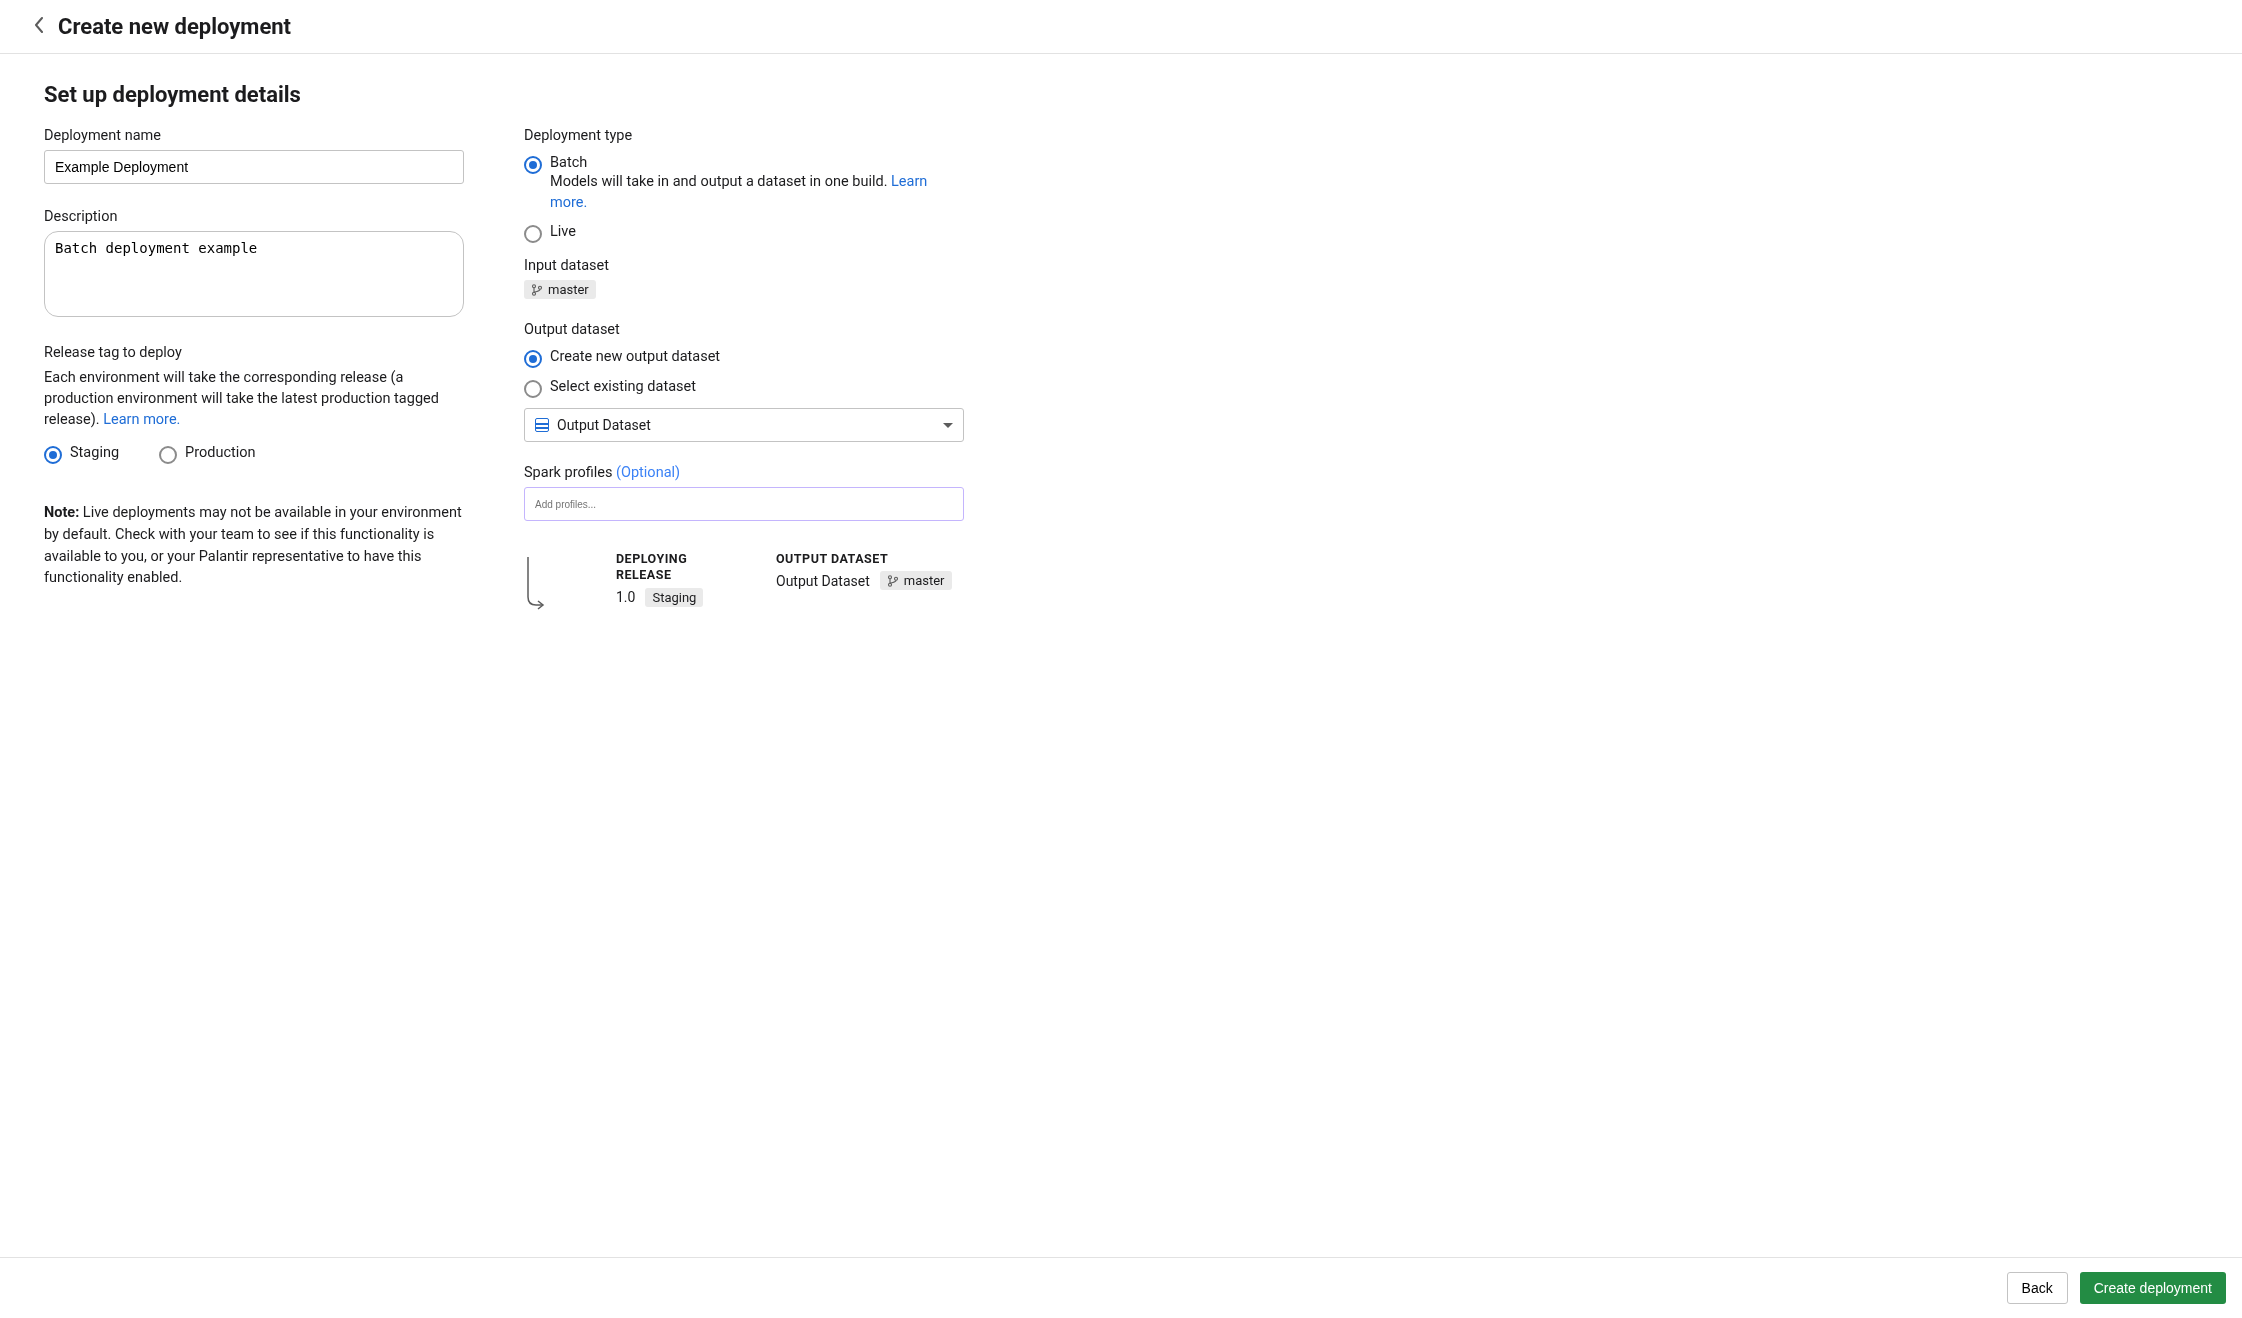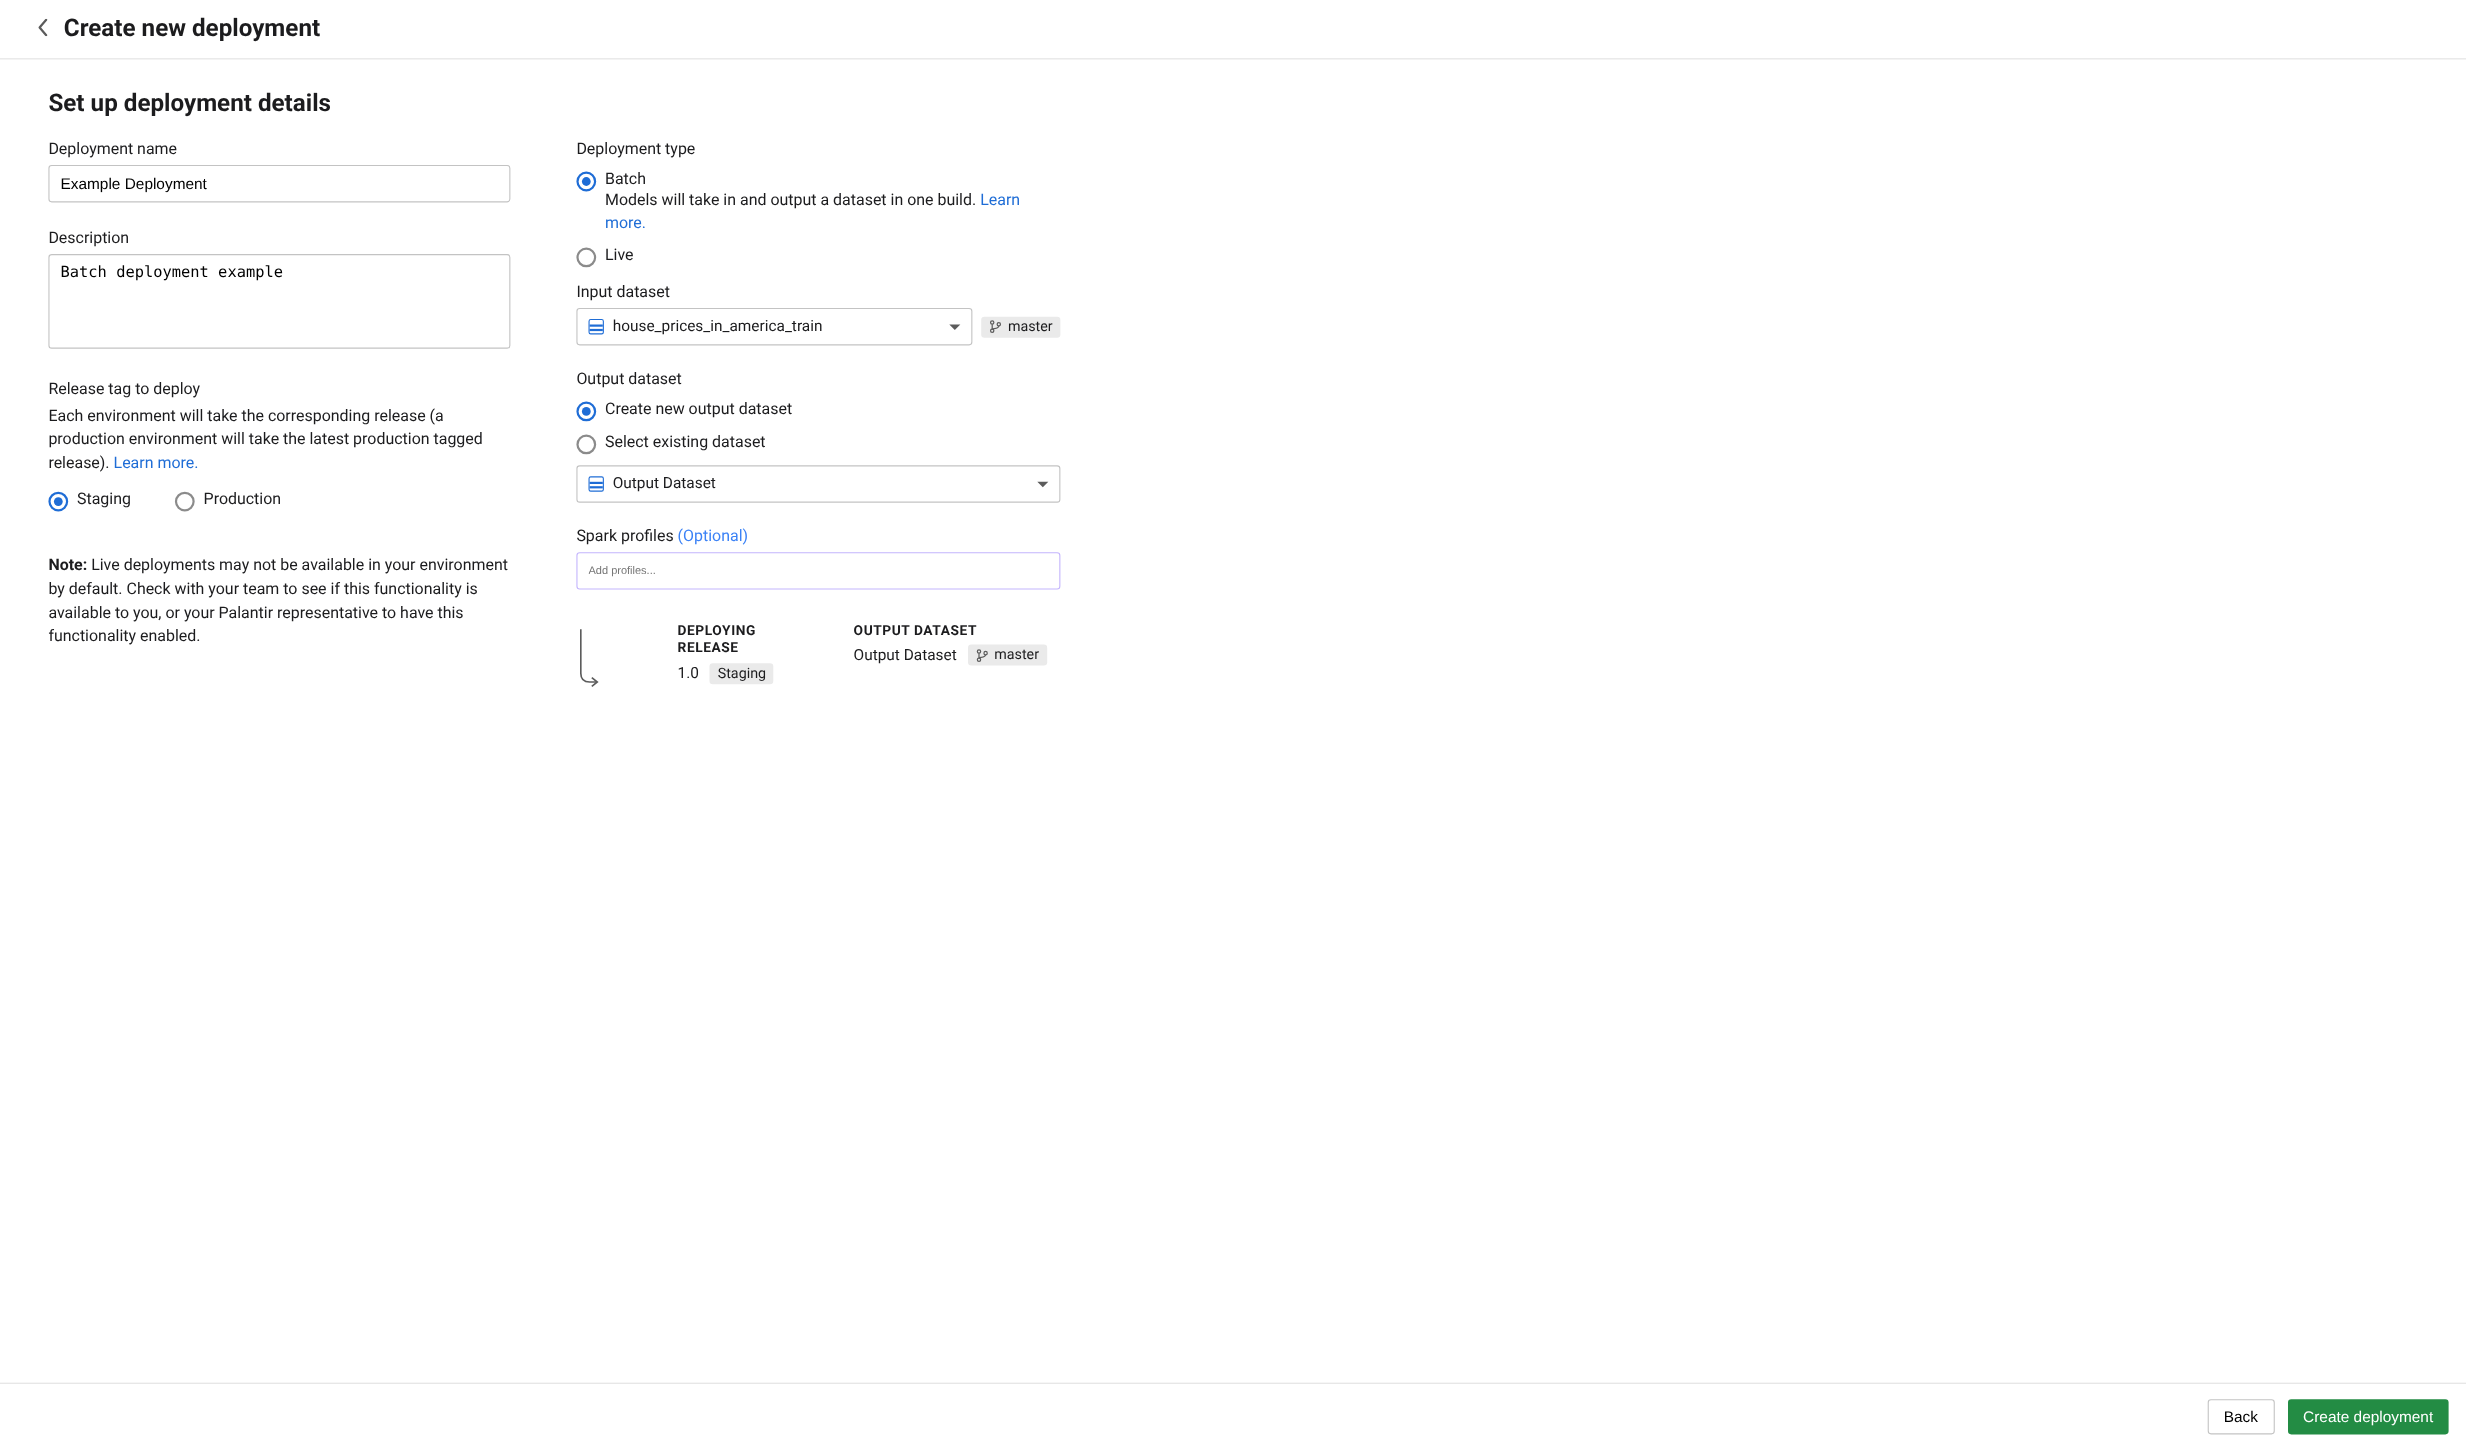--- a/index.html
+++ b/index.html
@@ -36,21 +36,21 @@
       height: 34px;
       border: 1px solid #c3c3c3;
       border-radius: 3px;
       padding: 0 10px;
       font-size: 14px;
     }
     .textarea {
       width: 100%;
       height: 86px;
       border: 1px solid #c3c3c3;
-      border-radius: 3px;
+      border-radius: 14px;
       padding: 8px 10px;
       font-size: 14px;
       resize: none;
     }
     .gap { height: 24px; }
     .help-text { font-size: 14.5px; line-height: 1.45; color: #1c1c1e; margin-top: 4px; }
     .learn-more { color: #1F6DD6; text-decoration: none; }
     .radio-row { display: flex; align-items: flex-start; gap: 8px; margin-top: 10px; }
     .radio-row-inline { display: flex; gap: 40px; margin-top: 14px; }
     .radio {
@@ -189,25 +189,20 @@
       <div class="radio-row">
         <span class="radio"></span>
         <div>
           <div class="radio-label">Live</div>
         </div>
       </div>
 
       <div style="height:14px;"></div>
       <label class="field-label">Input dataset</label>
       <div class="input-select-row">
-        <div class="select-box" style="flex:1;">
-          <span class="dataset-icon"></span>
-          <span class="value">house_prices_in_america_train</span>
-          <span class="caret"></span>
-        </div>
         <span class="branch-pill">
           <svg width="12" height="12" viewBox="0 0 16 16">
               <circle cx="4" cy="3" r="2" fill="none" stroke="#5c5c5c" stroke-width="1.5"></circle>
               <circle cx="4" cy="13" r="2" fill="none" stroke="#5c5c5c" stroke-width="1.5"></circle>
               <circle cx="12" cy="5" r="2" fill="none" stroke="#5c5c5c" stroke-width="1.5"></circle>
               <path d="M4 5 v6 M12 7 C12 10 6 10 4 11" fill="none" stroke="#5c5c5c" stroke-width="1.5"></path>
             </svg>
           <span>master</span>
         </span>
       </div>

